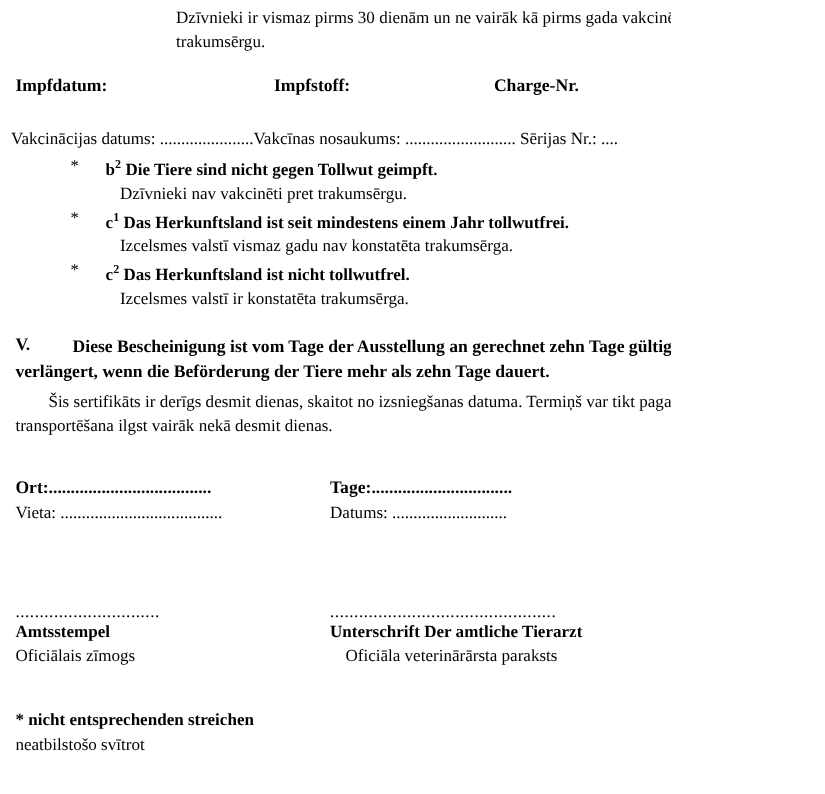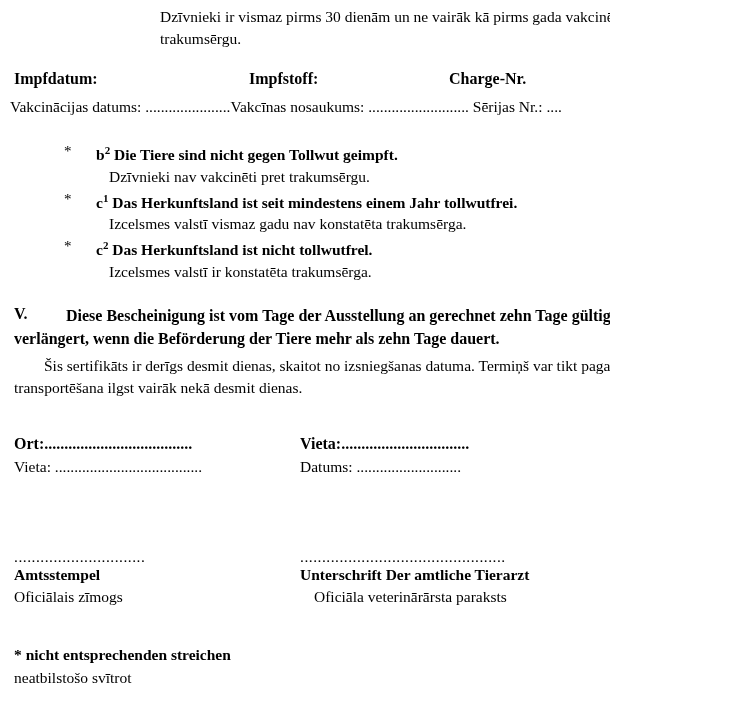--- a/index.html
+++ b/index.html
@@ -38,21 +38,21 @@
     font-weight: bold;
     font-size: 16px;
   }
   .hdr-row .c1 { position: absolute; left: 0px; }
   .hdr-row .c2 { position: absolute; left: 235px; }
   .hdr-row .c3 { position: absolute; left: 435px; }
 
   .dots-line {
     position: absolute;
     left: 10px;
-    top: 98px;
+    top: 118px;
     width: 735px;
     font-size: 15.5px;
     white-space: nowrap;
   }
 
   .bullets {
     position: absolute;
     left: 14px;
     top: 143px;
     width: 720px;
@@ -219,21 +219,21 @@
 
   <div class="section-v">
     <span class="num">V.</span>
     <div class="de-block">Diese Bescheinigung ist vom Tage der Ausstellung an gerechnet zehn Tage gültig; sie gilt als verlängert, wenn die Beförderung der Tiere mehr als zehn Tage dauert.</div>
     <div class="lv-block">Šis sertifikāts ir derīgs desmit dienas, skaitot no izsniegšanas datuma. Termiņš var tikt pagarināts, ja dzīvnieku transportēšana ilgst vairāk nekā desmit dienas.</div>
   </div>
 
   <div class="ort-block">
     <div class="ort-line">
       <span class="col1 lbl-bold">Ort:.....................................</span>
-      <span class="col2 lbl-bold">Vieta:................................</span>
+      <span class="col2 lbl-bold">Tage:................................</span>
     </div>
     <div class="ort-line second">
       <span class="col1">Vieta: ......................................</span>
       <span class="col2">Datums: ...........................</span>
     </div>
   </div>
 
   <div class="sign-block">
     <div class="sign-dots">
       <span class="sd1">..............................</span>

